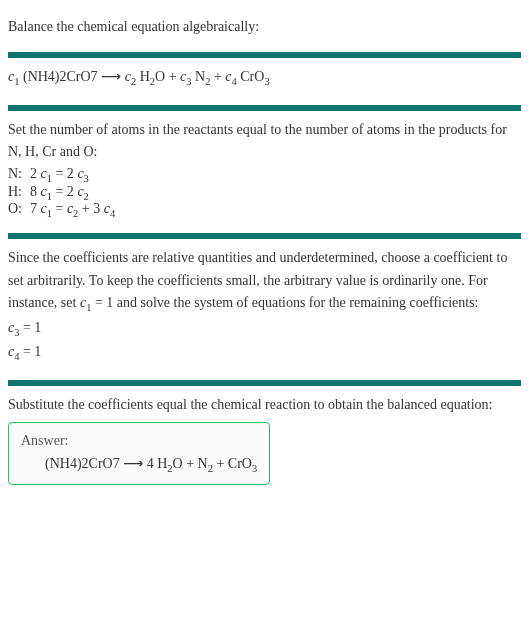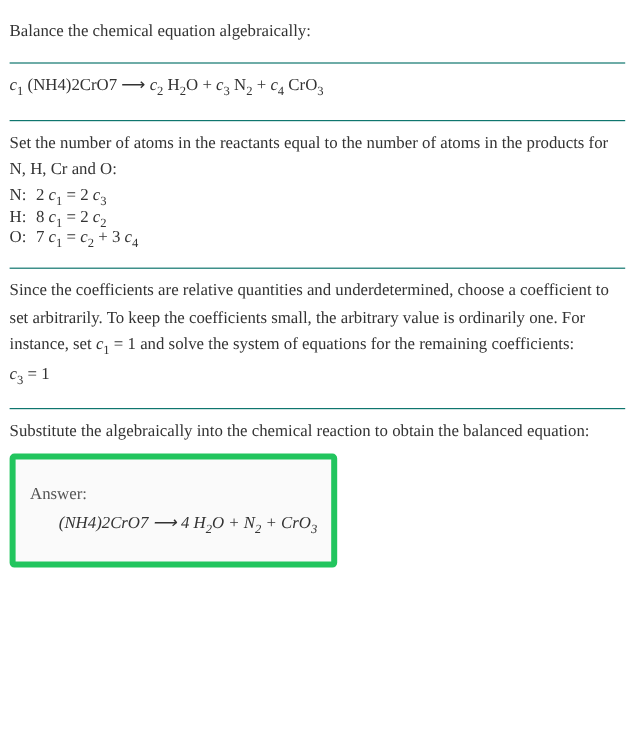--- a/index.html
+++ b/index.html
@@ -5,21 +5,21 @@
     body {
       margin: 0;
       padding: 8px;
       font-family: Georgia, 'Times New Roman', serif;
       font-size: 14px;
       color: #333;
       background: #fff;
       width: 513px;
     }
     .section {
-      border-bottom: 1px solid #0f766e;
+      border-bottom: 6px solid #0f766e;
       padding: 8px 0 14px 0;
     }
     .section:last-of-type {
       border-bottom: none;
     }
     .line {
       line-height: 1.6;
     }
     sub {
       font-size: 0.75em;
@@ -36,34 +36,33 @@
       display: table-cell;
       text-align: right;
       padding-right: 8px;
       white-space: nowrap;
     }
     .tcell-value {
       display: table-cell;
       margin-top: 36px;
     }
     .answer-box {
-      border: 5px solid #22c55e;
+      border: 1px solid #22c55e;
       border-radius: 4px;
-      padding: 22px 12px;
+      padding: 10px 12px;
       margin-top: 6px;
       display: inline-block;
       background: #fafafa;
     }
     .answer-label {
       color: #555;
       margin-bottom: 6px;
     }
     .answer-eq {
       padding-left: 24px;
-      font-style: italic;
     }
     .arrow {
       display: inline-block;
       padding: 0 4px;
     }
     .ital {
       font-style: italic;
     }
   </style>
 </head>
@@ -91,21 +90,22 @@
     <div class="trow">
       <div class="tcell-label">O:</div>
       <div class="tcell-value">7 <span class="ital">c</span><sub>1</sub> = <span class="ital">c</span><sub>2</sub> + 3 <span class="ital">c</span><sub>4</sub></div>
     </div>
   </div>
 </div>
 
 <div class="section">
   <div class="line">Since the coefficients are relative quantities and underdetermined, choose a coefficient to set arbitrarily. To keep the coefficients small, the arbitrary value is ordinarily one. For instance, set <span class="ital">c</span><sub>1</sub> = 1 and solve the system of equations for the remaining coefficients:</div>
   <div class="line"><span class="ital">c</span><sub>3</sub> = 1</div>
+  <div class="line"><span class="ital">c</span><sub>4</sub> = 1</div>
 </div>
 
 <div class="section">
-  <div class="line">Substitute the algebraically into the chemical reaction to obtain the balanced equation:</div>
+  <div class="line">Substitute the coefficients equal the chemical reaction to obtain the balanced equation:</div>
   <div class="answer-box">
     <div class="answer-label">Answer:</div>
     <div class="answer-eq">(NH4)2CrO7  ⟶  4 H<sub>2</sub>O + N<sub>2</sub> + CrO<sub>3</sub></div>
   </div>
 </div>
 
 </body></html>

